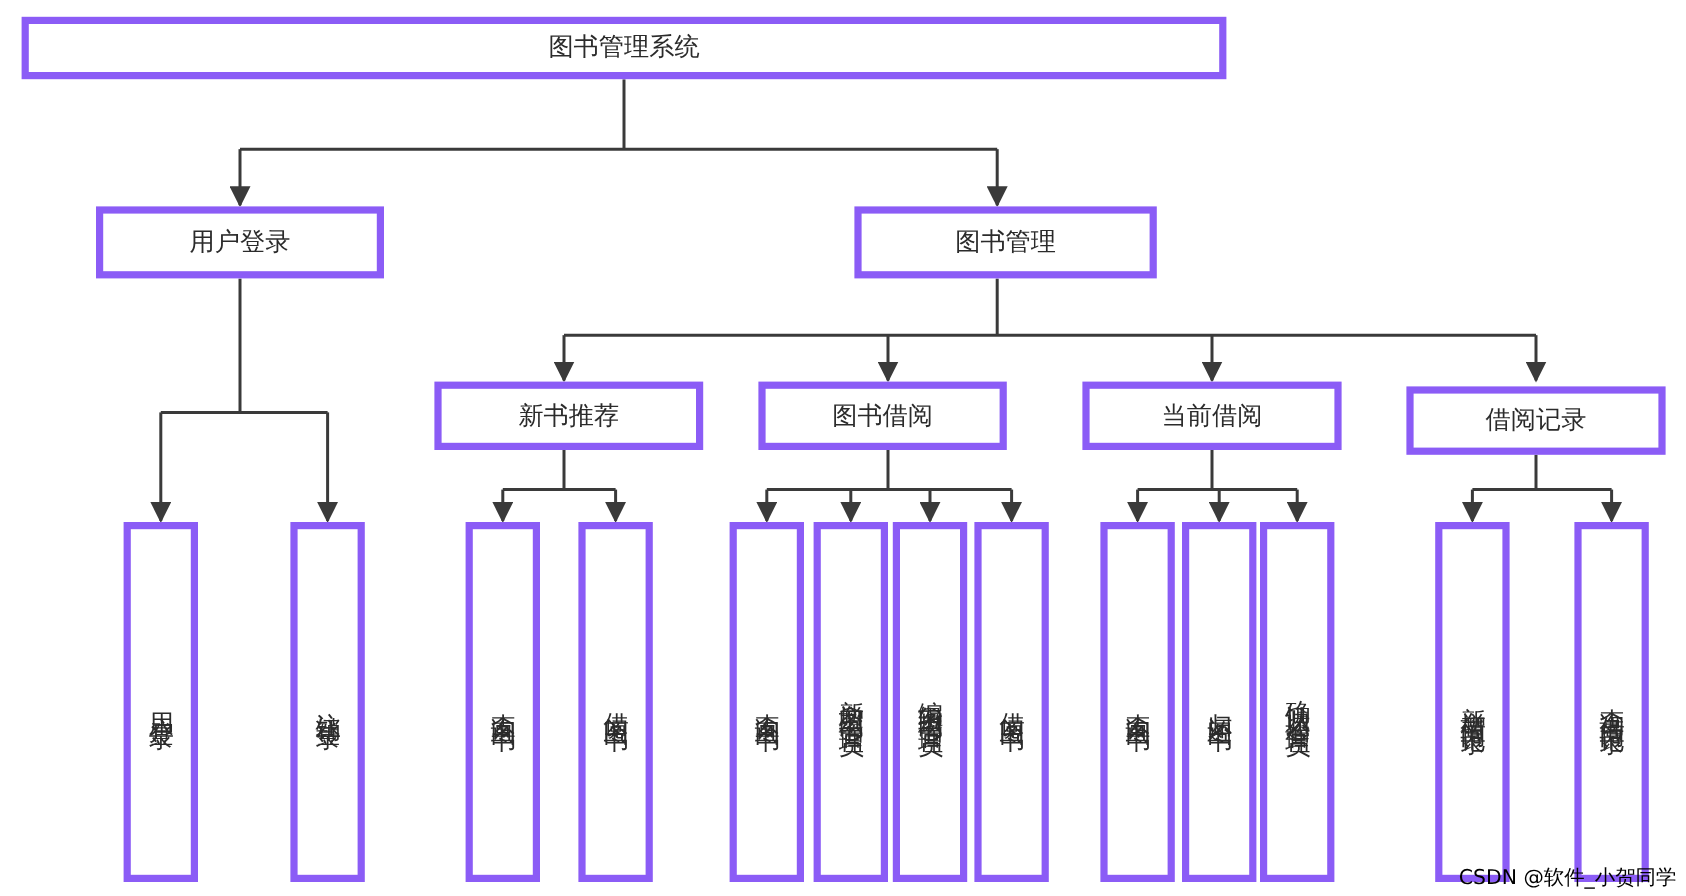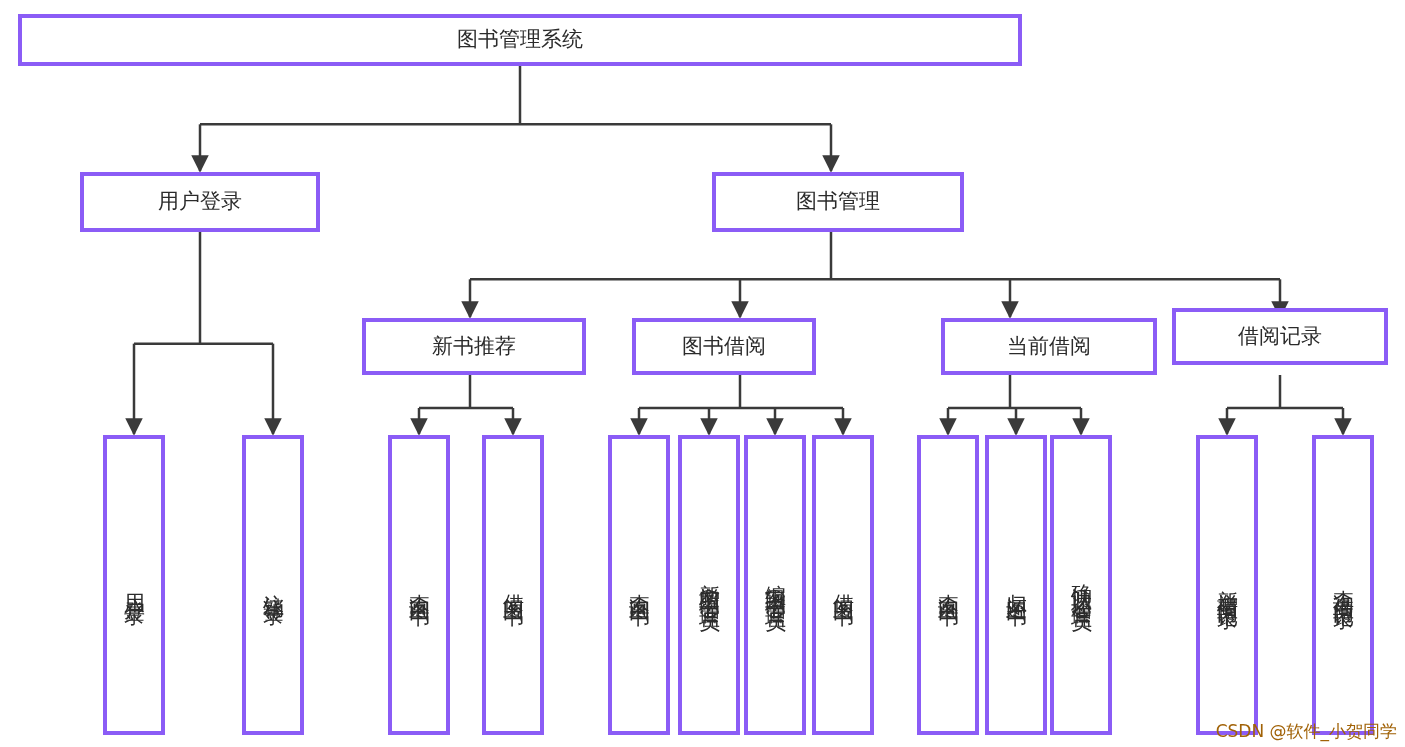--- a/index.html
+++ b/index.html
@@ -19,21 +19,21 @@
     position: absolute;
     left: 0;
     top: 0;
     width: 1405px;
     height: 747px;
     pointer-events: none;
   }
   .node {
     position: absolute;
     box-sizing: border-box;
-    border: 4px solid #8b5cf6;
+    border: 6px solid #8b5cf6;
     background: #ffffff;
     display: flex;
     align-items: center;
     justify-content: center;
     color: #2b2b2b;
   }
   .node.h {
     font-size: 21px;
     line-height: 1.2;
   }
@@ -45,21 +45,21 @@
     text-orientation: upright;
     letter-spacing: 4px;
     line-height: 1;
     white-space: nowrap;
   }
   .watermark {
     position: absolute;
     right: 8px;
     bottom: 4px;
     font-size: 17px;
-    color: #a16207;
+    color: #000000;
     white-space: nowrap;
     font-family: "DejaVu Sans", "Liberation Sans", sans-serif;
   }
 </style>
 </head>
 <body>
 
 <div id="canvas">
   <svg class="edges" id="edge-svg" viewBox="0 0 1405 747">
       <defs>
@@ -107,27 +107,27 @@
       </div>
       <div class="node h" style="left: 80px; top: 172px; width: 240px; height: 60px;">
         <span>用户登录</span>
       </div>
       <div class="node h" style="left: 712px; top: 172px; width: 252px; height: 60px;">
         <span>图书管理</span>
       </div>
       <div class="node h" style="left: 362px; top: 318px; width: 224px; height: 57px;">
         <span>新书推荐</span>
       </div>
-      <div class="node h" style="left: 632px; top: 318px; width: 184px; height: 57px;">
+      <div class="node h" style="left: 632px; top: 318px; width: 207px; height: 57px;">
         <span>图书借阅</span>
       </div>
-      <div class="node h" style="left: 902px; top: 318px; width: 216px; height: 57px; margin-left: 39px;">
+      <div class="node h" style="left: 902px; top: 318px; width: 216px; height: 57px;">
         <span>当前借阅</span>
       </div>
-      <div class="node h" style="left: 1172px; top: 308px; width: 216px; height: 57px;">
+      <div class="node h" style="left: 1172px; top: 322px; width: 216px; height: 57px;">
         <span>借阅记录</span>
       </div>
       <div class="node v" style="left: 103px; top: 435px; width: 62px; height: 300px;">
         <span class="vtext">用户登录</span>
       </div>
       <div class="node v" style="left: 242px; top: 435px; width: 62px; height: 300px;">
         <span class="vtext">注销登录</span>
       </div>
       <div class="node v" style="left: 388px; top: 435px; width: 62px; height: 300px;">
         <span class="vtext">查询图书</span>

